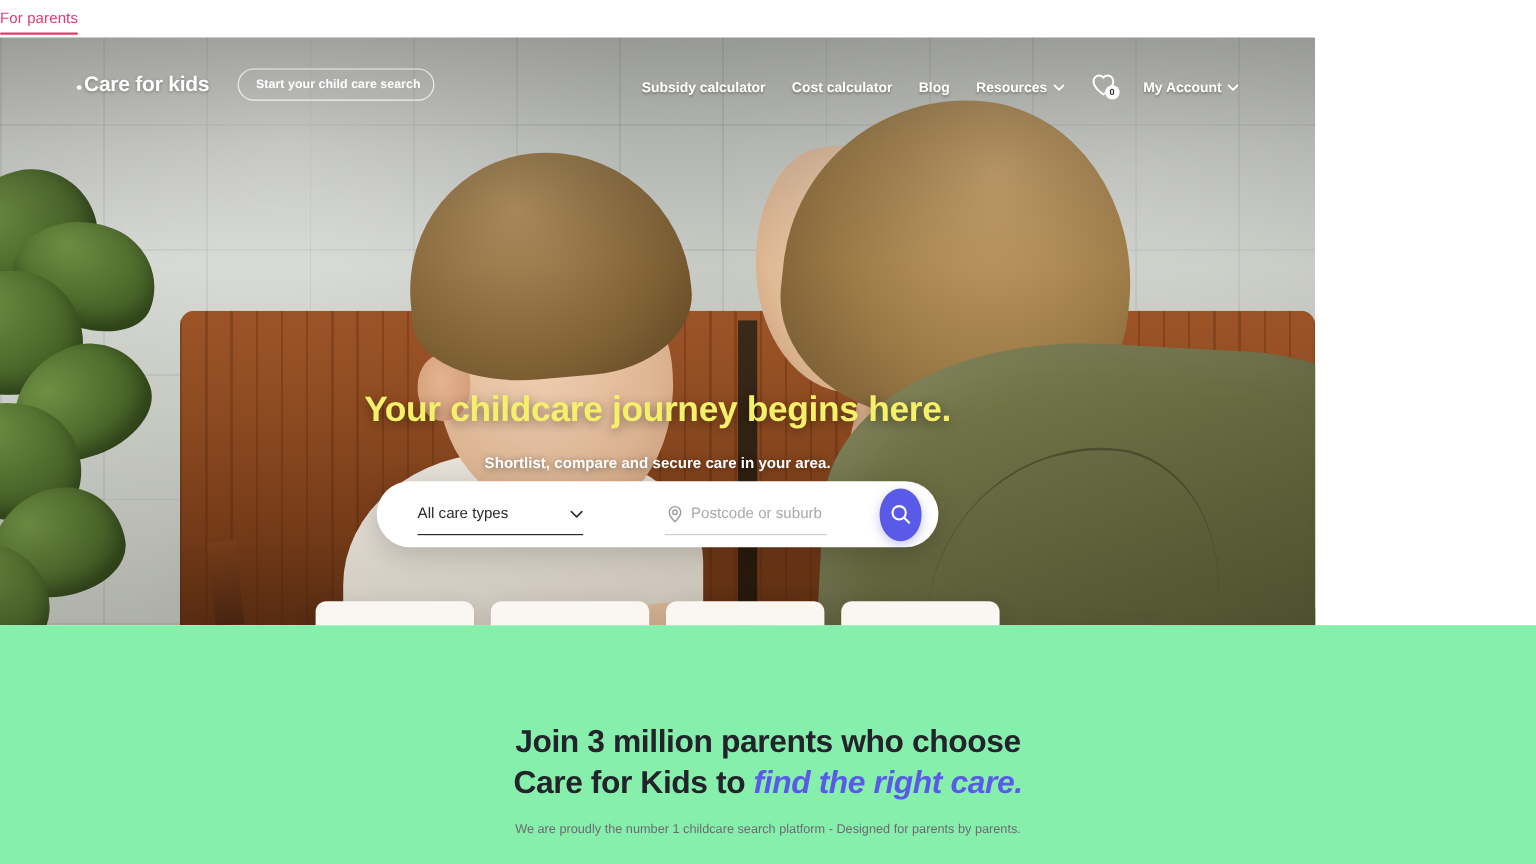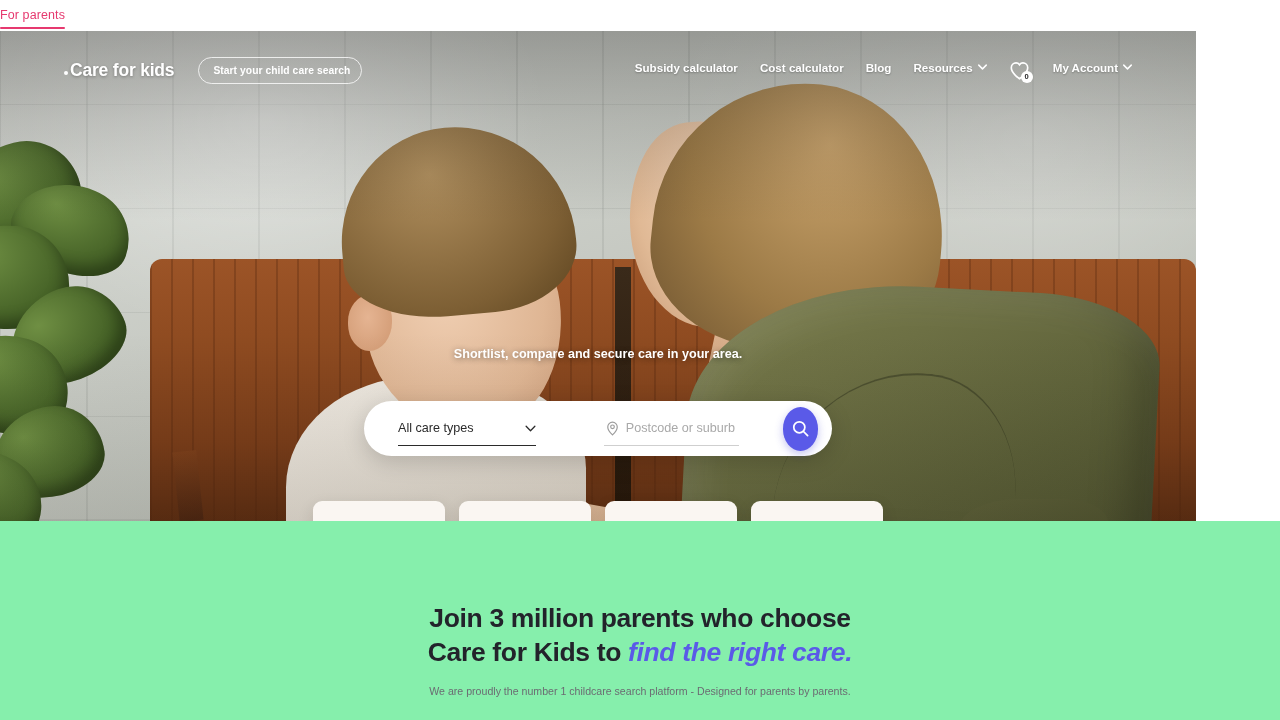--- a/index.html
+++ b/index.html
@@ -36,21 +36,21 @@
     position: absolute;
     left: 0; right: 0; bottom: 2px;
     height: 2.5px;
     background: #e6396f;
     border-radius: 2px;
   }
 
   
   .hero {
     position: relative;
-    width: 1196px;
+    width: 1096px;
     height: 490px;
     overflow: hidden;
   }
   .hero-photo { position: absolute; inset: 0; overflow: hidden; }
 
   
   .wall {
     position: absolute; inset: 0;
     background:
       repeating-linear-gradient(90deg,
@@ -218,21 +218,21 @@
   .hsearch-ph {
     flex: 1;
     font-size: 10.3px;
     font-weight: 700;
     color: #ffffff;
     white-space: nowrap;
     letter-spacing: .05px;
   }
   .nav {
     margin-left: auto;
-    display: flex; align-items: flex-start; gap: 22px;
+    display: flex; align-items: flex-end; gap: 22px;
   }
   .nav a, .nav .navitem {
     color: #ffffff;
     font-size: 11.6px;
     font-weight: 700;
     text-decoration: none;
     display: flex; align-items: center; gap: 5px;
     cursor: pointer;
     text-shadow: 0 1px 2px rgba(0,0,0,.28);
     white-space: nowrap;
@@ -422,20 +422,21 @@
       <div class="navitem">
         <span>My Account</span>
         <svg width="9" height="6" viewBox="0 0 12 8" fill="none" stroke="#ffffff" stroke-width="2" stroke-linecap="round" stroke-linejoin="round">
           <polyline points="1,1.5 6,6.5 11,1.5"></polyline>
         </svg>
       </div>
     </div>
   </div>
 
   <div class="hero-copy">
+    <div class="hero-title">Your childcare journey begins here.</div>
     <div class="hero-sub">Shortlist, compare and secure care in your area.</div>
   </div>
 
   <div class="searchwidget">
     <div class="sw-field sw-left">
       <span class="sw-val">All care types</span>
       <svg width="11" height="7" viewBox="0 0 12 8" fill="none" stroke="#2b2b2b" stroke-width="1.5" stroke-linecap="round" stroke-linejoin="round">
         <polyline points="1,1.5 6,6.5 11,1.5"></polyline>
       </svg>
     </div>

